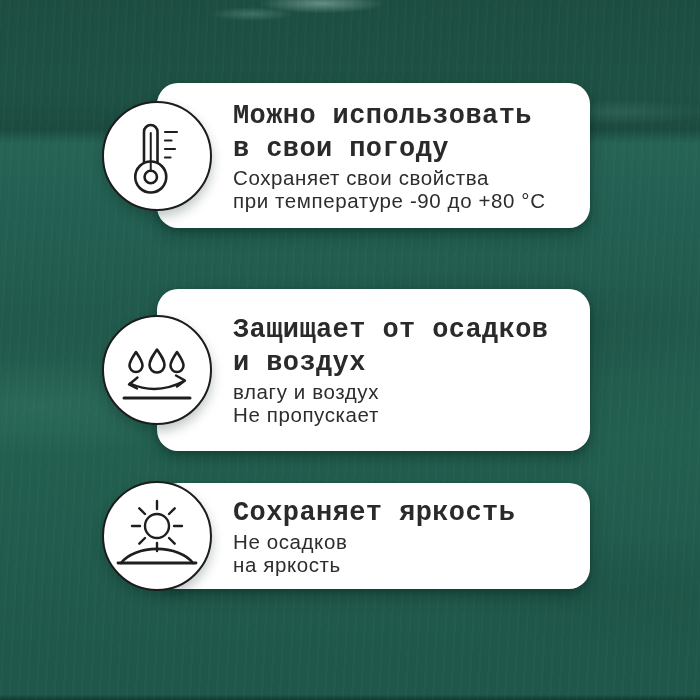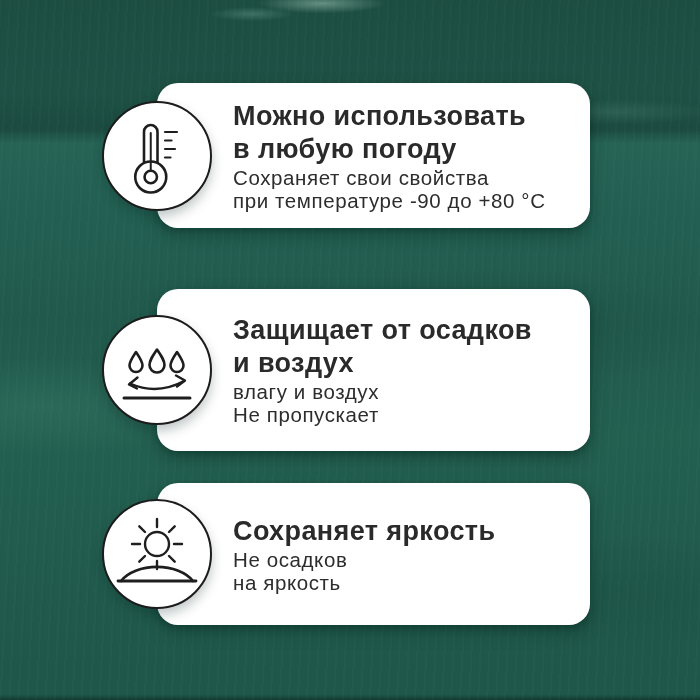--- a/index.html
+++ b/index.html
@@ -36,21 +36,21 @@
     border-radius: 21px;
     box-shadow: 0 7px 16px rgba(4,33,26,0.38), 0 2px 5px rgba(4,33,26,0.22);
     display: flex;
     flex-direction: column;
     justify-content: center;
     padding-left: 76px;
     padding-right: 14px;
   }
   .card-1 { top: 83px;  height: 145px; }
   .card-2 { top: 289px; height: 162px; }
-  .card-3 { top: 483px; height: 142px; }
+  .card-3 { top: 483px; height: 106px; }
 
   .icon-circle {
     position: absolute;
     left: -55px;
     top: 50%;
     transform: translateY(-50%);
     width: 110px;
     height: 110px;
     border-radius: 50%;
     background: #ffffff;
@@ -61,20 +61,21 @@
     justify-content: center;
   }
   .icon-circle svg { display: block; }
 
   .card-title {
     font-size: 27px;
     line-height: 33px;
     font-weight: 700;
     letter-spacing: 0.4px;
     color: #2a2a2a;
+    font-family: Liberation Mono, monospace;
   }
   .card-subtitle {
     font-size: 20.5px;
     line-height: 23px;
     font-weight: 400;
     letter-spacing: 0.6px;
     color: #2d2d2d;
   }
 </style>
 </head>
@@ -92,21 +93,21 @@
           <line x1="58" y1="51.5" x2="63.5" y2="51.5" stroke-width="2.2"></line>
           <rect x="37" y="19" width="13.5" height="47" rx="6.75" fill="#ffffff"></rect>
           <circle cx="43.75" cy="71" r="15.5" fill="#ffffff"></circle>
           <line x1="43.75" y1="27" x2="43.75" y2="70" stroke-width="2"></line>
           <circle cx="43.75" cy="71" r="6.2" fill="#ffffff"></circle>
         </g>
       </svg>
     </div>
     <div class="card-title">
       <div>Можно использовать</div>
-      <div>в любую погоду</div>
+      <div>в свои погоду</div>
     </div>
     <div class="card-subtitle">
       <div>Сохраняет свои свойства</div>
       <div>при температуре -90 до +80 °C</div>
     </div>
   </div>
 
   <div class="card card-2">
     <div class="icon-circle">
       <svg viewBox="0 0 100 100" width="100" height="100">

